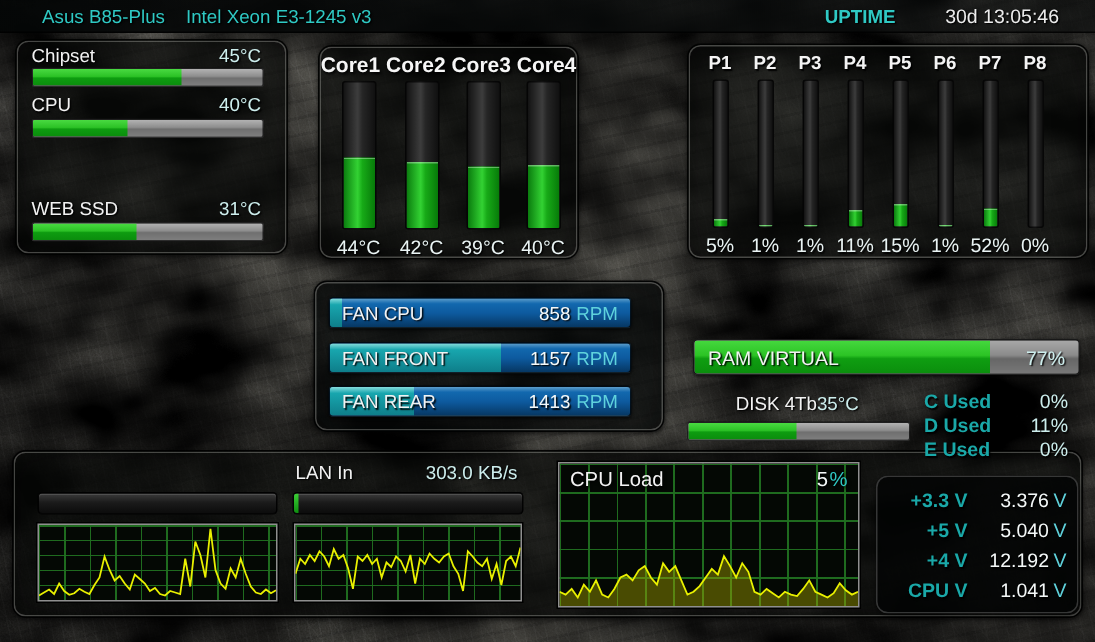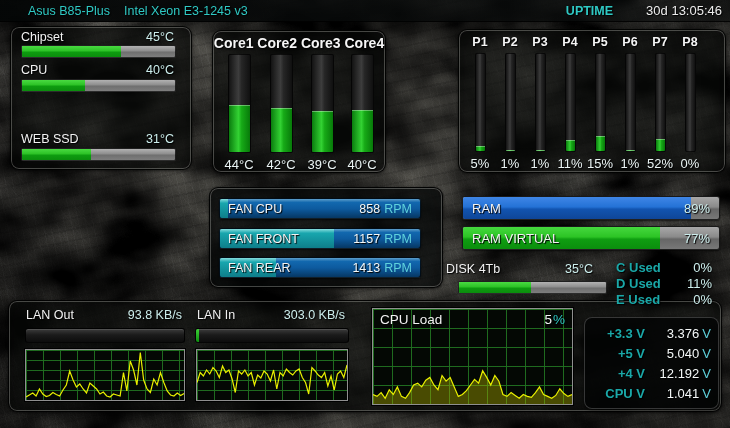--- a/index.html
+++ b/index.html
@@ -23,21 +23,21 @@
   .tex{position:absolute;inset:0;z-index:0;pointer-events:none;}
   
   .topbar{
     position:absolute;left:0;top:0;width:730px;height:21px;z-index:3;
     background:linear-gradient(90deg, rgba(4,6,6,.95) 0%, rgba(8,10,10,.85) 55%, rgba(12,14,14,.55) 100%);
     border-bottom:1px solid rgba(0,0,0,.8);
     display:flex;align-items:center;font-size:12.5px;
   }
   .topbar .title{padding-left:28px;color:var(--accent-teal);text-shadow:1px 1px 1px #000;}
   .topbar .title span{margin-right:14px;}
-  .topbar .right{margin-left:auto;padding-right:8px;display:flex;gap:9px;align-items:center;}
+  .topbar .right{margin-left:auto;padding-right:24px;display:flex;gap:9px;align-items:center;}
   .uptime-label{color:var(--accent-teal);font-weight:bold;text-shadow:1px 1px 1px #000;}
   .uptime-value{color:#ececec;text-shadow:1px 1px 1px #000;font-size:13px;margin-left:24px;}
   
   .panel{
     position:absolute;z-index:2;border-radius:9px;
     background:rgba(10,12,10,.60);
     box-shadow:inset 0 0 0 1px rgba(165,165,160,.40), inset 0 0 20px rgba(0,0,0,.55), 0 1px 3px rgba(0,0,0,.6);
     border:1px solid rgba(0,0,0,.85);
   }
   .mrow{position:absolute;display:flex;justify-content:space-between;font-size:12.5px;line-height:13px;}
@@ -263,36 +263,29 @@
     </div>
     <div class="fanbar" style="left:9px;top:69px;width:200px;">
       <div class="fanfill" style="width: 28%;"></div>
       <div class="txt">
           <span class="lbl">FAN REAR</span>
           <span><span class="num">1413</span><span class="unit">RPM</span></span>
         </div>
     </div>
   </div>
 
-  <div class="rambar" style="left:462px;top:196px;width:256px;z-index:2;">
-    <div class="ramfill blue" style="width: 89%;"></div>
-    <div class="txt">
-        <span class="lbl">RAM</span>
-        <span class="val">89%</span>
-      </div>
-  </div>
   <div class="rambar" style="left:462px;top:226px;width:256px;z-index:2;text-align:right;">
     <div class="ramfill green" style="width: 77%;"></div>
     <div class="txt">
         <span class="lbl">RAM VIRTUAL</span>
         <span class="val">77%</span>
       </div>
   </div>
 
-  <div class="mrow" style="left:446px;top:263px;width:147px;z-index:2;">
+  <div class="mrow" style="left:458px;top:263px;width:147px;z-index:2;justify-content:center;">
     <span class="lbl">DISK 4Tb</span>
       <span class="val">35°C</span>
   </div>
   <div class="hbar" style="left:458px;top:281px;width:147px;z-index:2;">
       <div class="hfill green" style="width: 49%;"></div>
     </div>
 
   <div class="kvrow" style="left:616px;top:261px;width:96px;align-items:center;">
       <span class="kvlabel">C Used</span>
       <span class="kvval">0%</span>
@@ -301,24 +294,20 @@
       <span class="kvlabel">D Used</span>
       <span class="kvval">11%</span>
     </div>
   <div class="kvrow" style="left:616px;top:293px;width:96px;">
       <span class="kvlabel">E Used</span>
       <span class="kvval">0%</span>
     </div>
 
   <div class="panel" style="left:8px;top:300px;width:712px;height:110px;background:rgba(10,12,10,.52);">
 
-    <div class="mrow" style="left:17px;top:8px;width:156px;">
-        <span class="lbl">LAN Out</span>
-        <span class="val">93.8 KB/s</span>
-      </div>
     <div class="lanbar" style="left:16px;top:27px;width:158px;">
         <div class="lanfill" style="width: 0%;"></div>
       </div>
     <div class="graph grid-lan" style="left:16px;top:48px;width:158px;height:50px;">
       <svg viewBox="0 0 100 100" preserveAspectRatio="none">
           <polyline points="0.00,94.00 2.13,90.00 4.26,86.00 6.38,92.00 8.51,78.00 10.64,88.00 12.77,93.00 14.89,91.00 17.02,85.00 19.15,89.00 21.28,92.00 23.40,80.00 25.53,70.00 27.66,42.00 29.79,60.00 31.91,74.00 34.04,68.00 36.17,78.00 38.30,86.00 40.43,66.00 42.55,72.00 44.68,78.00 46.81,88.00 48.94,84.00 51.06,92.00 53.19,94.00 55.32,88.00 57.45,90.00 59.57,92.00 61.70,45.00 63.83,82.00 65.96,22.00 68.09,40.00 70.21,70.00 72.34,5.00 74.47,60.00 76.60,78.00 78.72,85.00 80.85,58.00 82.98,70.00 85.11,45.00 87.23,65.00 89.36,82.00 91.49,90.00 93.62,92.00 95.74,86.00 97.87,91.00 100.00,87.00"></polyline>
         </svg>
     </div>
 
     <div class="mrow" style="left:188px;top:8px;width:148px;">

